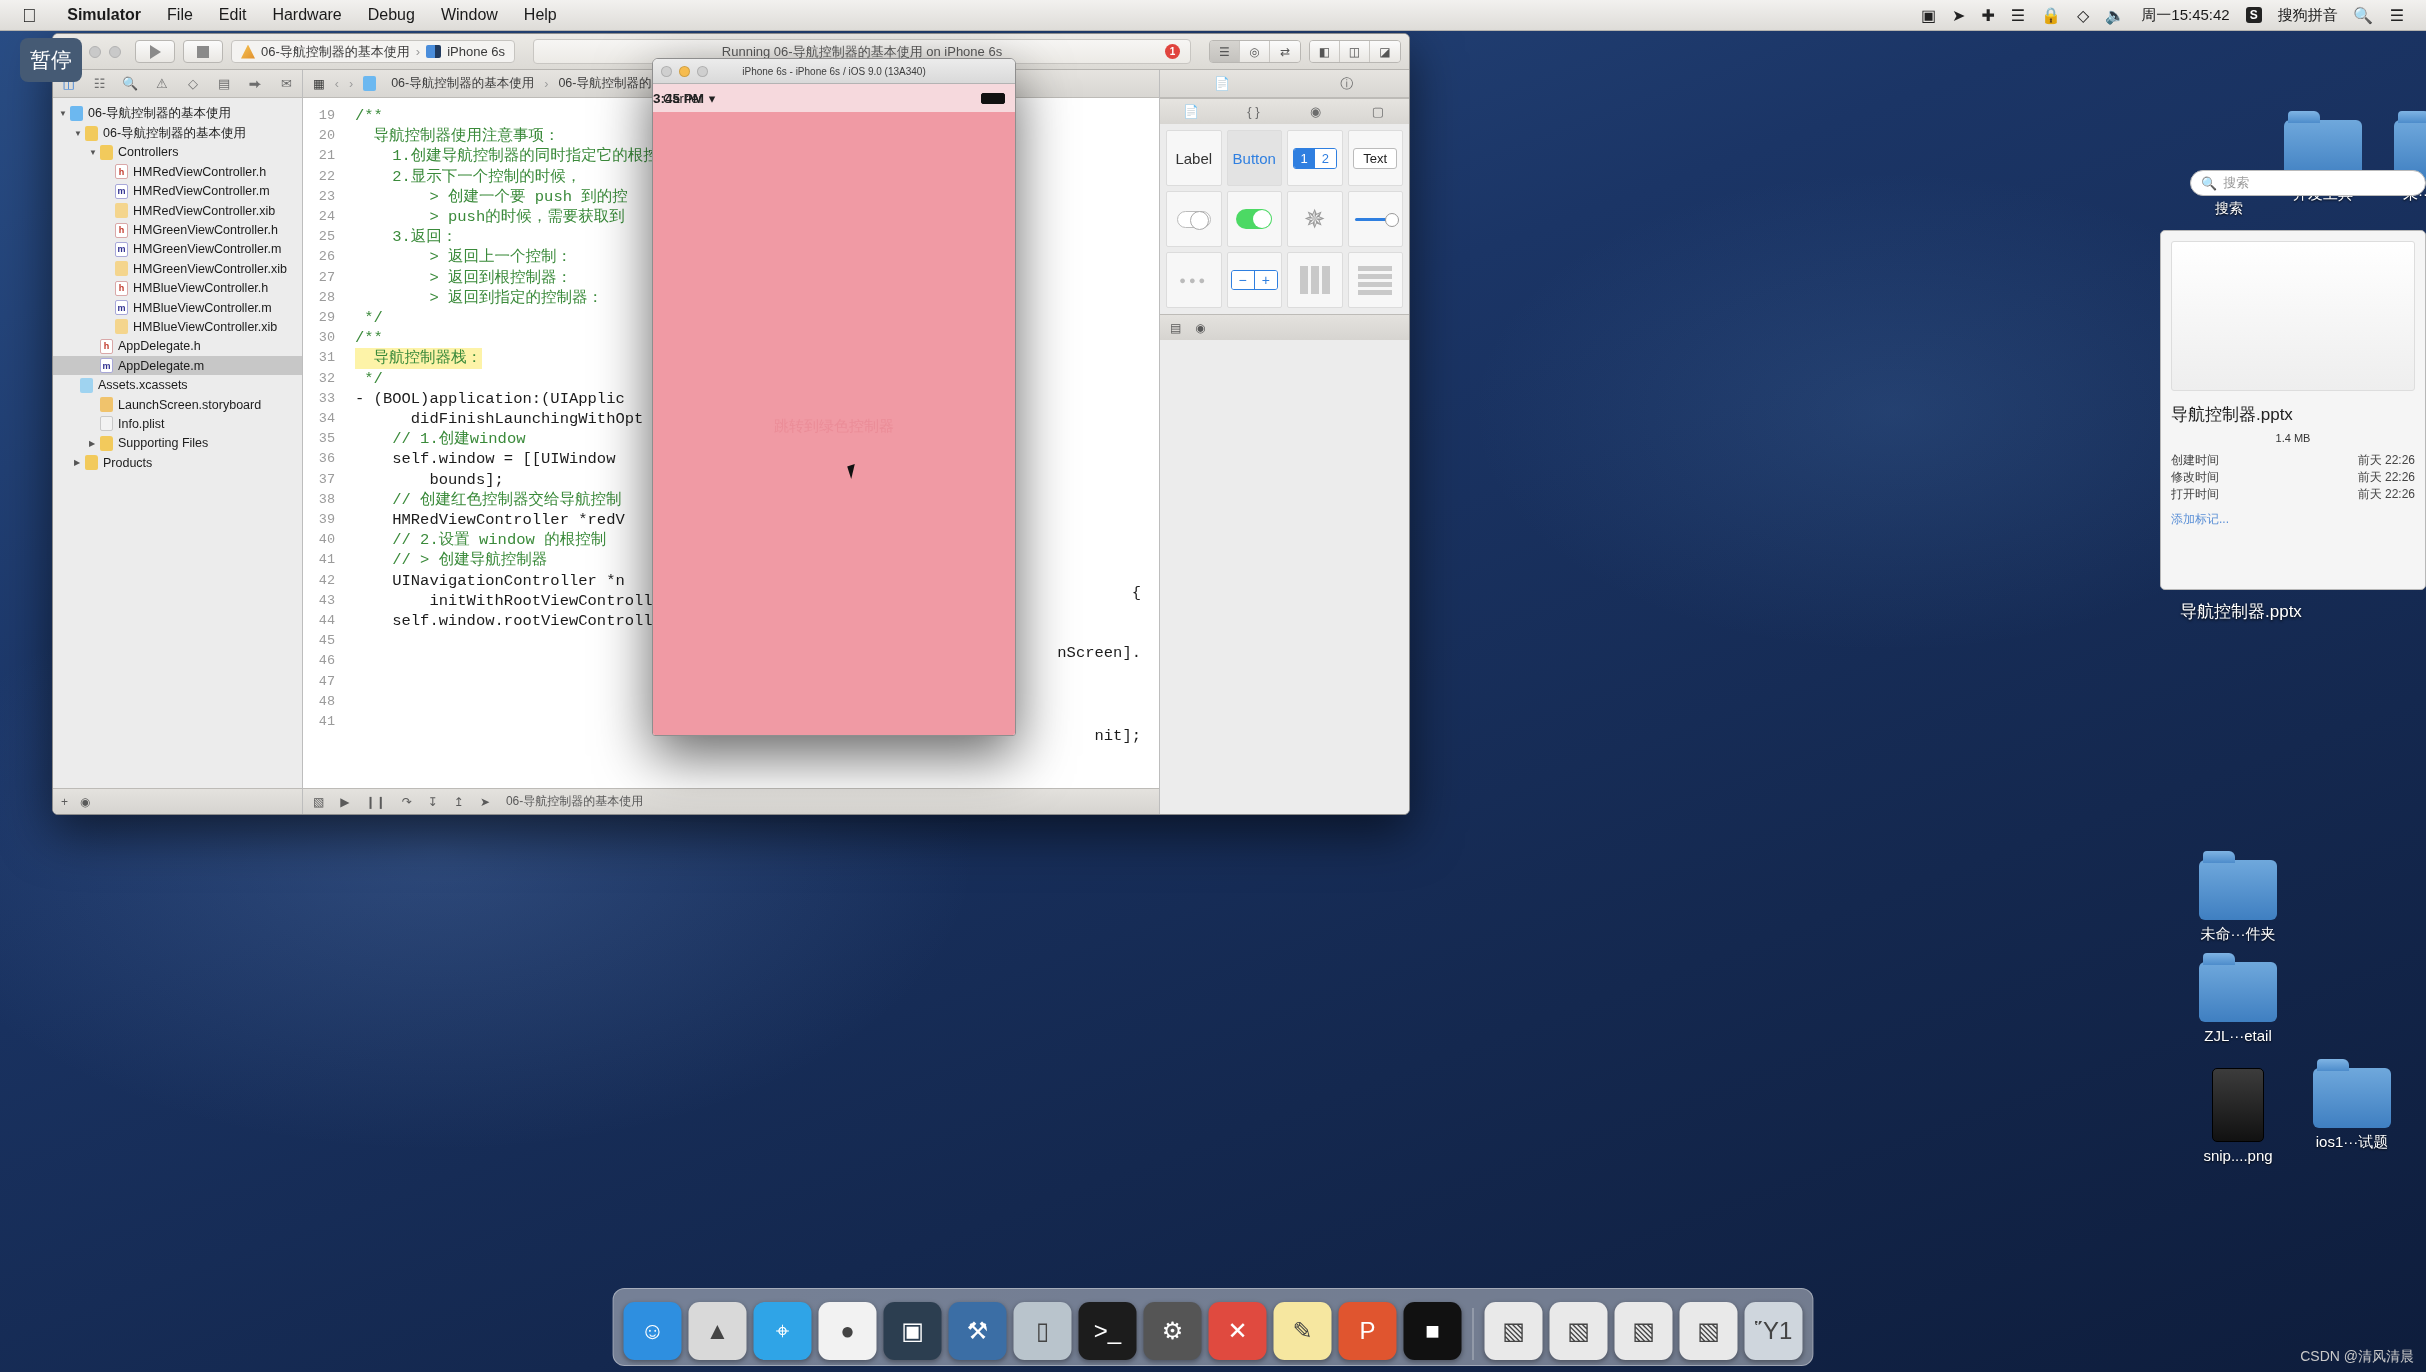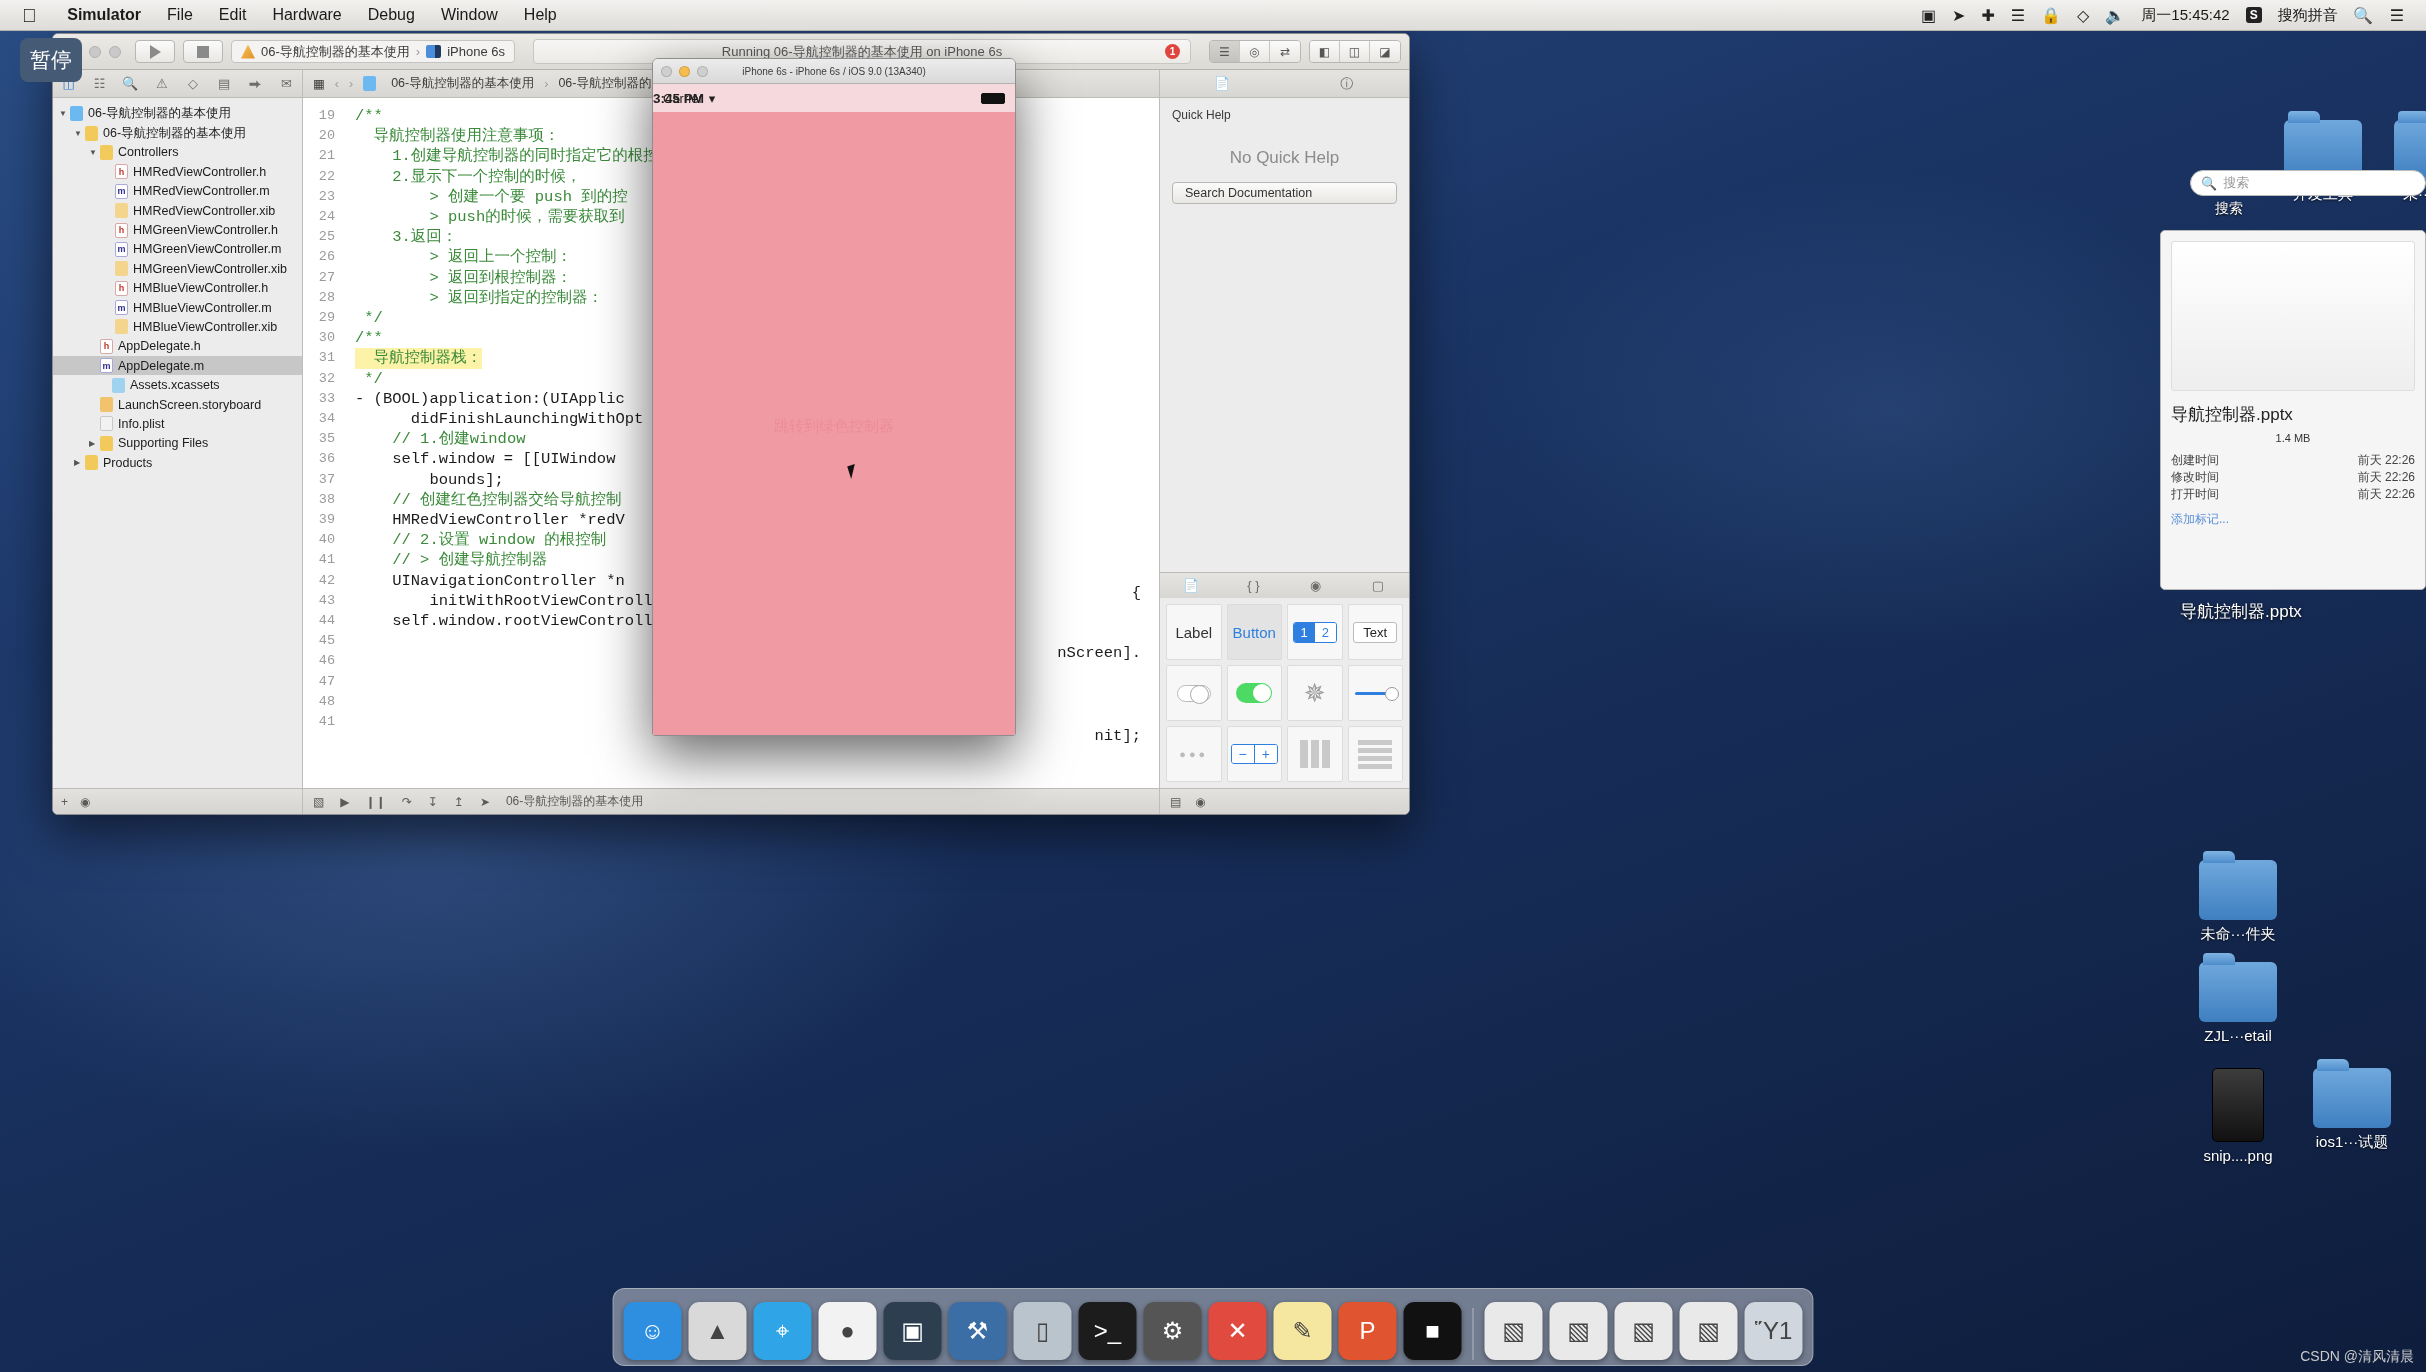--- a/index.html
+++ b/index.html
@@ -433,21 +433,21 @@
           <div class="row" style="padding-left: 36px;">
             <span class="tw"></span>
             <span class="ficon f-h">h</span>
             <span>AppDelegate.h</span>
           </div>
           <div class="row sel" style="padding-left: 36px;">
             <span class="tw"></span>
             <span class="ficon f-m">m</span>
             <span>AppDelegate.m</span>
           </div>
-          <div class="row" style="padding-left: 48px;">
+          <div class="row" style="padding-left: 16px;">
             <span class="tw"></span>
             <span class="ficon f-assets"></span>
             <span>Assets.xcassets</span>
           </div>
           <div class="row" style="padding-left: 36px;">
             <span class="tw"></span>
             <span class="ficon f-story"></span>
             <span>LaunchScreen.storyboard</span>
           </div>
           <div class="row" style="padding-left: 36px;">
@@ -534,25 +534,20 @@
         <span>➤</span>
         <span>06-导航控制器的基本使用</span>
       </div>
     </div>
 
     <div id="utility">
       <div id="ut-tabs">
         <span class="nt">📄</span>
         <span class="nt">ⓘ</span>
       </div>
-      <div id="ut-top">
-        <div class="hdr">Quick Help</div>
-        <div class="nohelp">No Quick Help</div>
-        <span class="docbtn">Search Documentation</span>
-      </div>
       <div id="ut-libtabs">
         <span class="nt">📄</span>
         <span class="nt">{ }</span>
         <span class="nt">◉</span>
         <span class="nt">▢</span>
       </div>
       <div id="ut-lib">
           <div class="libcell">
             <span>Label</span>
           </div>

